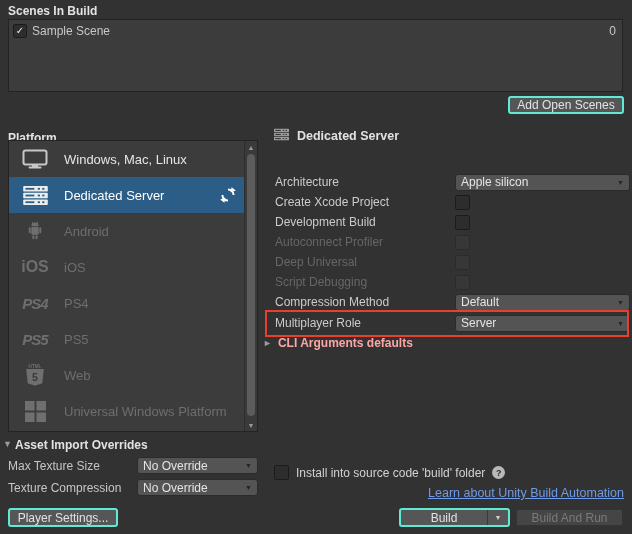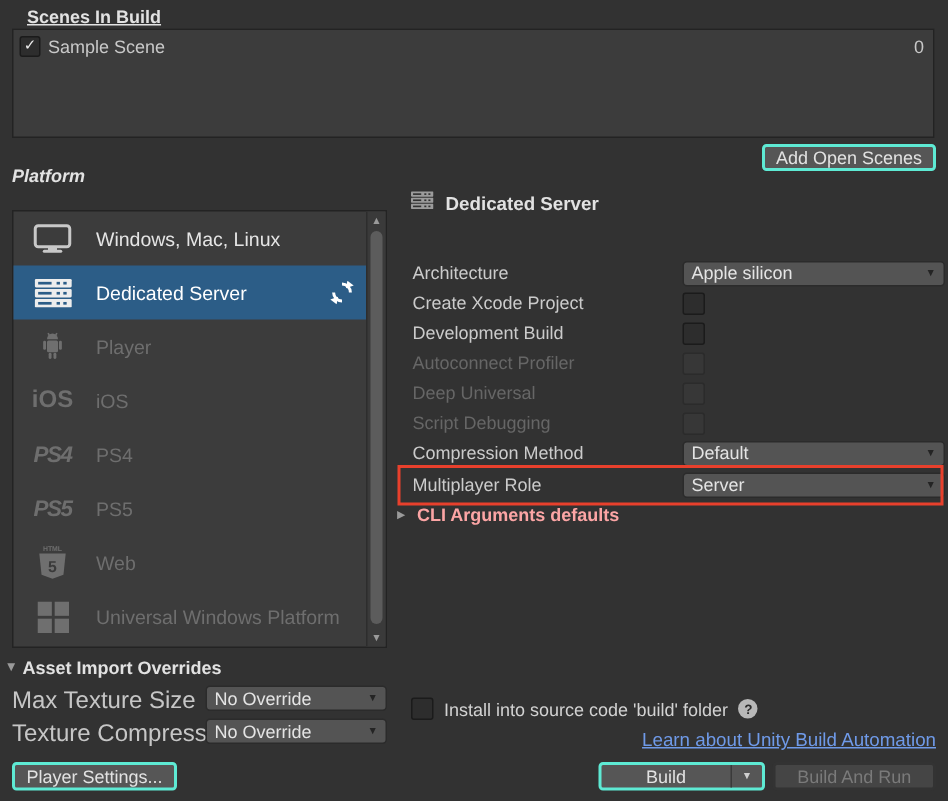--- a/index.html
+++ b/index.html
@@ -1,33 +1,33 @@
 <!DOCTYPE html>
 <html><head>
 <meta charset="utf-8">
 <style>
   html,body{margin:0;padding:0;background:#262626;}
   .app{position:relative;width:632px;height:534px;background:#323232;font-family:"Liberation Sans",sans-serif;color:#C8C8C8;overflow:hidden;}
   .hdr{font-weight:bold;font-size:12px;color:#E2E2E2;}
 
   
-  .scenes-header{position:absolute;left:18px;top:4px;text-decoration:underline;}
+  .scenes-header{position:absolute;left:8px;top:4px;}
   .scenes-panel{position:absolute;left:8px;top:19px;width:613px;height:71px;background:#3C3C3C;border:1px solid #232323;}
   .scene-row{display:flex;align-items:center;height:17px;padding:2px 6px 0 4px;font-size:12px;color:#C8C8C8;}
   .scene-label{margin-left:5px;}
   .scene-index{margin-left:auto;}
   .cb{width:12px;height:12px;background:#2D2D2D;border:1px solid #1B1B1B;border-radius:2px;display:flex;align-items:center;justify-content:center;flex:0 0 auto;}
   .cb .check{color:#ECECEC;font-size:10px;line-height:1;}
   .cb13{width:13px;height:13px;background:#2D2D2D;border:1px solid #1B1B1B;border-radius:2px;flex:0 0 auto;}
 
   .btn{background:#565656;border:2px solid #5eead4;border-radius:3px;color:#E2E2E2;font-size:12px;display:flex;align-items:center;justify-content:center;box-sizing:border-box;}
   .add-open{position:absolute;right:8px;top:96px;width:116px;height:18px;}
 
   
-  .platform-header{position:absolute;left:8px;top:110px;font-style:italic;}
+  .platform-header{position:absolute;left:8px;top:131px;}
   .platform-list{position:absolute;left:8px;top:140px;width:250px;height:292px;background:#3C3C3C;border:1px solid #232323;box-sizing:border-box;}
   .pitem{display:flex;align-items:center;height:36px;width:236px;}
   .picon{width:32px;margin-left:10px;display:flex;justify-content:center;align-items:center;flex:0 0 auto;}
   .plabel{margin-left:13px;font-size:13px;color:#e5e5e5;white-space:nowrap;}
   .pitem.disabled .plabel{color:#6E6E6E;}
   .pitem.selected{background:#2C5D87;}
   .pitem.selected .plabel{color:#FFFFFF;}
   .swap{margin-left:auto;margin-right:9px;display:flex;}
   .logo-text{font-size:15px;font-weight:bold;color:#6E6E6E;font-style:italic;letter-spacing:-1px;}
   .ios-logo{font-size:16px;color:#6E6E6E;font-style:normal;letter-spacing:0;}
@@ -45,21 +45,21 @@
   .dd{width:175px;height:17px;background:#545454;border:1px solid #2B2B2B;border-radius:3px;display:flex;align-items:center;padding:0 5px;box-sizing:border-box;font-size:12px;color:#E4E4E4;position:relative;}
   .dd .dd-arrow{position:absolute;right:5px;top:4px;font-size:7px;color:#242424;}
   .red-box{position:absolute;left:265px;top:310px;width:364px;height:27px;border:2px solid #E8402C;box-sizing:border-box;pointer-events:none;z-index:6;}
   .cli-row{position:absolute;left:263px;top:336px;display:flex;align-items:center;gap:6px;}
   .fold{color:#9A9A9A;font-size:9px;line-height:1;}
   .cli-label{font-weight:bold;font-size:12px;color:#fca5a5;}
 
   
   .aio-fold{position:absolute;left:3px;top:440px;}
   .aio-header{position:absolute;left:15px;top:438px;}
-  .arow-label{position:absolute;left:8px;font-size:16px;color:#C6C6C6;}
+  .arow-label{position:absolute;left:8px;font-size:12px;color:#C6C6C6;}
   .arow-dd{position:absolute;left:137px;width:121px;}
 
   
   .player-settings{position:absolute;left:8px;top:508px;width:110px;height:19px;}
   .install-row{position:absolute;left:274px;top:465px;display:flex;align-items:center;font-size:12px;color:#D2D2D2;gap:7px;}
   .help-badge{width:13px;height:13px;border-radius:50%;background:#B8B8B8;color:#2B2B2B;font-size:9px;font-weight:bold;display:flex;align-items:center;justify-content:center;}
   .learn-link{position:absolute;right:8px;top:486px;font-size:12.5px;color:#6F9AE8;text-decoration:underline;cursor:pointer;}
   .build-split{position:absolute;left:399px;top:508px;width:111px;height:19px;display:flex;padding:0;}
   .build-main{flex:1;display:flex;align-items:center;justify-content:center;}
   .build-sep{width:1px;background:#3A3A3A;height:100%;}
@@ -135,21 +135,21 @@
           <path d="M8 6.8 a4 4.2 0 0 1 8 0 z"></path>
           <rect x="8.6" y="2.2" width="1.2" height="2.4" transform="rotate(-28 9 3)"></rect>
           <rect x="14.2" y="2.2" width="1.2" height="2.4" transform="rotate(28 15 3)"></rect>
           <rect x="8" y="7.6" width="8" height="8.6" rx="1.2"></rect>
           <rect x="5.2" y="7.8" width="2.1" height="6.6" rx="1"></rect>
           <rect x="16.7" y="7.8" width="2.1" height="6.6" rx="1"></rect>
           <rect x="9.2" y="16.6" width="2.1" height="4.4" rx="1"></rect>
           <rect x="12.7" y="16.6" width="2.1" height="4.4" rx="1"></rect>
         </svg>
       </span>
-      <span class="plabel">Player</span>
+      <span class="plabel">Android</span>
     </div>
 
     <div class="pitem disabled">
       <span class="picon">
           <span class="logo-text ios-logo">iOS</span>
         </span>
       <span class="plabel">iOS</span>
     </div>
 
     <div class="pitem disabled">

